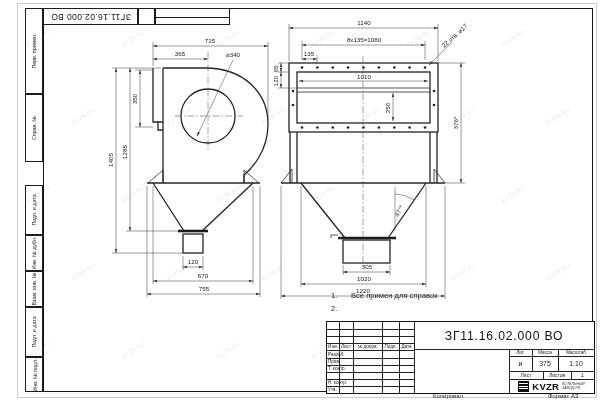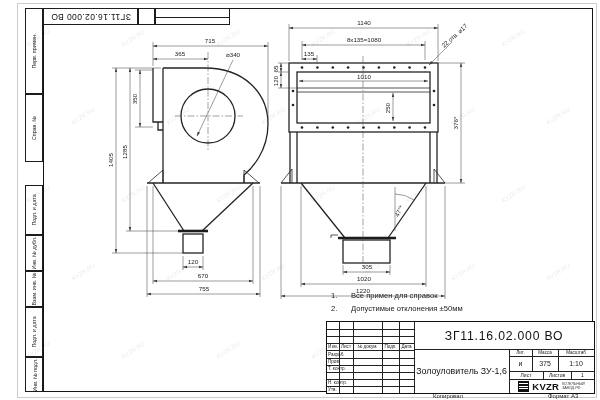--- a/index.html
+++ b/index.html
@@ -236,21 +236,20 @@
     </g>
   </svg>
 
   <div class="notes">
     <div class="nrow">
       <span class="nnum">1.</span>
       <span>Все примен для справок</span>
     </div>
     <div class="nrow">
       <span class="nnum">2.</span>
-      <span>Допустимые отклонения ±50мм</span>
     </div>
   </div>
 
   <div class="tb">
 
     <div class="ln" style="left:12px;top:0;width:1px;height:71px;"></div>
     <div class="ln" style="left:26px;top:0;width:1px;height:71px;"></div>
     <div class="ln" style="left:55px;top:0;width:1px;height:71px;"></div>
     <div class="ln" style="left:72px;top:0;width:1px;height:71px;"></div>
     <div class="ln" style="left:0;top:7px;width:87px;height:1px;"></div>
@@ -281,21 +280,20 @@
     <div class="ln" style="left:182px;top:27px;width:1.2px;height:44px;"></div>
     <div class="ln" style="left:182px;top:34px;width:85px;height:1px;"></div>
     <div class="ln" style="left:182px;top:49px;width:85px;height:1px;"></div>
     <div class="ln" style="left:182px;top:57px;width:85px;height:1px;"></div>
     <div class="ln" style="left:205px;top:27px;width:1px;height:22px;"></div>
     <div class="ln" style="left:231px;top:27px;width:1px;height:22px;"></div>
     <div class="ln" style="left:216px;top:49px;width:1px;height:8px;"></div>
     <div class="ln" style="left:244px;top:49px;width:1px;height:8px;"></div>
 
     <div class="lbl big" style="left:87px;top:0;width:180px;height:27px;">ЗГ11.16.02.000 ВО</div>
-    <div class="lbl name" style="left:87px;top:27px;width:95px;height:44px;">Золоуловитель ЗУ-1,6</div>
     <div class="lbl" style="left:182px;top:27px;width:23px;height:7px;">Лит.</div>
     <div class="lbl" style="left:205px;top:27px;width:26px;height:7px;">Масса</div>
     <div class="lbl" style="left:231px;top:27px;width:36px;height:7px;">Масштаб</div>
     <div class="lbl val" style="left:182px;top:34px;width:23px;height:15px;">и</div>
     <div class="lbl val" style="left:205px;top:34px;width:26px;height:15px;">375</div>
     <div class="lbl val" style="left:231px;top:34px;width:36px;height:15px;">1:10</div>
     <div class="lbl" style="left:182px;top:49px;width:34px;height:8px;font-size:5px;">Лист</div>
     <div class="lbl" style="left:216px;top:49px;width:28px;height:8px;font-size:5px;">Листов</div>
     <div class="lbl" style="left:244px;top:49px;width:23px;height:8px;font-size:5px;">1</div>
     <div class="logo-row" style="left:182px;top:57px;width:85px;height:14px;">

